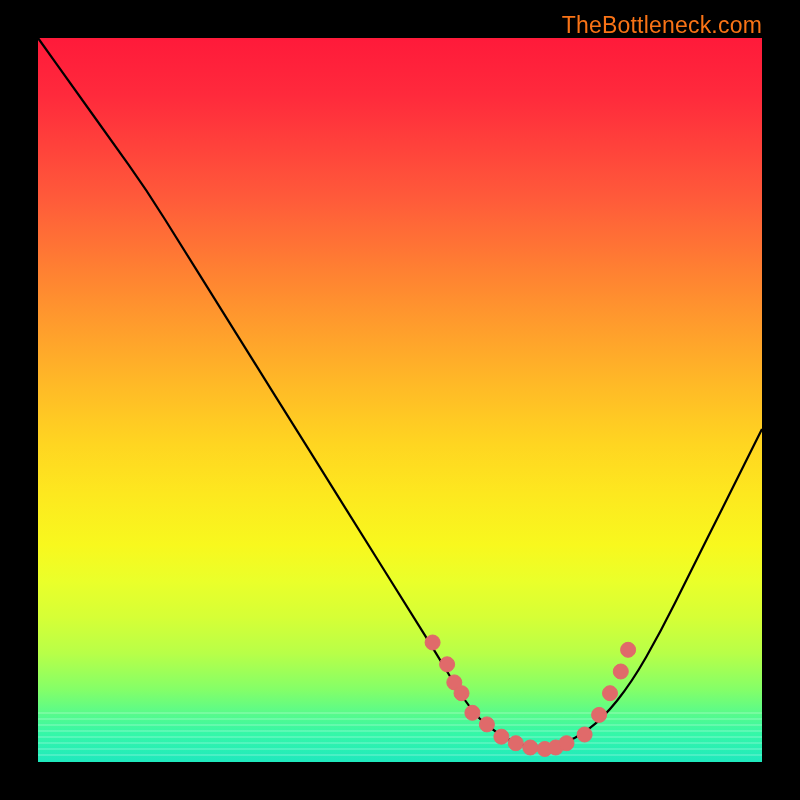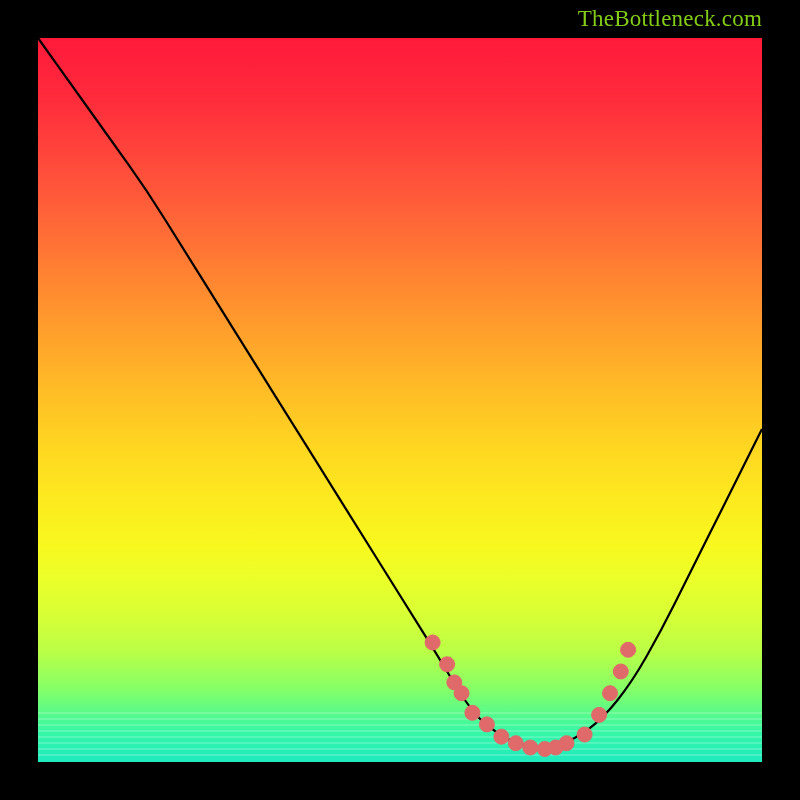--- a/index.html
+++ b/index.html
@@ -50,25 +50,25 @@
   .stripe {
     position: absolute;
     left: 0;
     right: 0;
     height: 2px;
     opacity: 0.18;
     background: #fff;
   }
   .attribution {
     position: absolute;
-    top: 6px;
+    top: 12px;
     right: 38px;
-    color: #84cc16;
+    color: #f97316;
     font-size: 23px;
-    font-family: Liberation Serif, serif;
+    font-family: Liberation Sans, sans-serif;
     letter-spacing: 0.2px;
   }
   svg.overlay {
     position: absolute;
     left: 38px;
     top: 38px;
     width: 724px;
     height: 724px;
     overflow: visible;
   }

